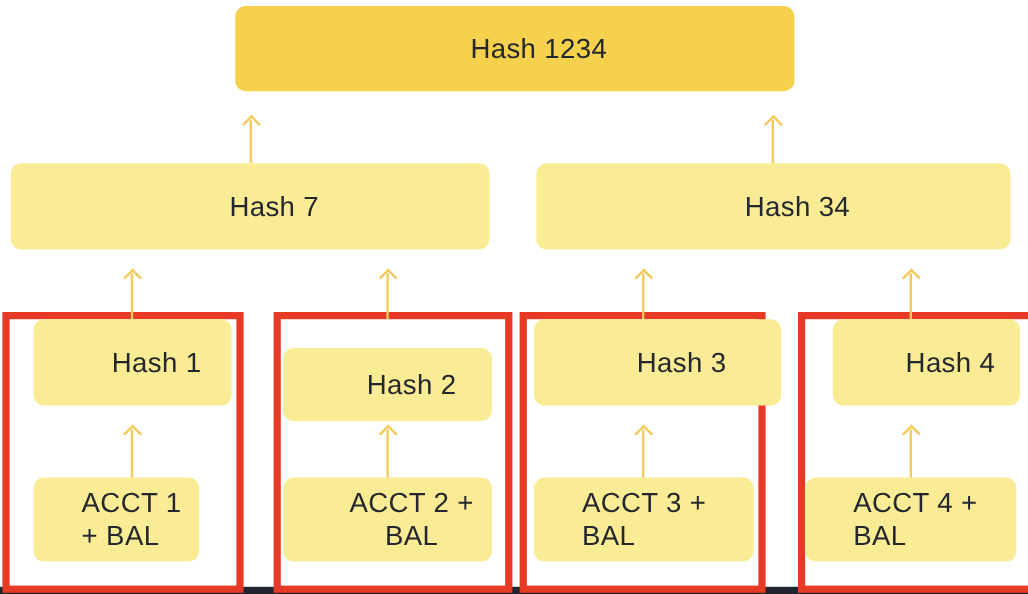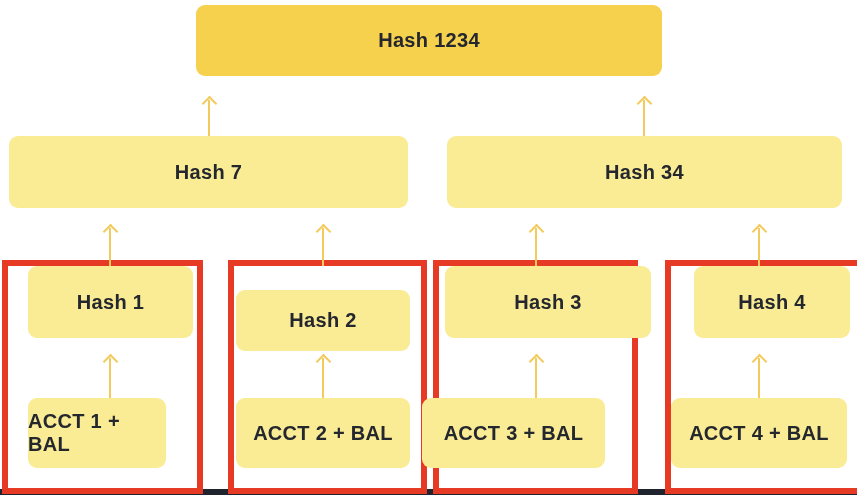--- a/index.html
+++ b/index.html
@@ -15,25 +15,26 @@
   .canvas{
     position:relative;
     width:857px;height:495px;
     overflow:hidden;
     background:var(--bg);
     font-family:"Liberation Sans", sans-serif;
   }
   .node{
     position:absolute;
     display:flex;align-items:center;justify-content:center;
-    font-weight:700;font-size:20px;letter-spacing:.3px;
+    font-weight:400;font-size:23px;letter-spacing:.3px;
     color:var(--text);
     border-radius:9px;
     z-index:2;
     box-sizing:border-box;
+    padding-left:40px;
   }
   .node.gold{background:var(--root-box);}
   .node.pale{background:var(--leaf-box);}
   .group{
     position:absolute;
     border:6px solid var(--highlight);
     box-sizing:border-box;
     z-index:2;
     background:transparent;
   }
@@ -115,19 +116,19 @@
   <div class="arrow" style="left:528px;top:354px;height:44px;">
     <span class="stem"></span>
     <span class="head"></span>
   </div>
   <div class="arrow" style="left:751px;top:354px;height:44px;">
     <span class="stem"></span>
     <span class="head"></span>
   </div>
 
   <div class="node pale" style="left:28px;top:398px;width:138px;height:70px;">ACCT 1 + BAL</div>
-  <div class="node pale" style="left:236px;top:398px;width:174px;height:70px;">ACCT 2 + BAL</div>
-  <div class="node pale" style="left:422px;top:398px;width:183px;height:70px;">ACCT 3 + BAL</div>
+  <div class="node pale" style="left:236px;top:398px;width:174px;height:70px;text-align:center;">ACCT 2 + BAL</div>
+  <div class="node pale" style="left:445px;top:398px;width:183px;height:70px;">ACCT 3 + BAL</div>
   <div class="node pale" style="left:671px;top:398px;width:176px;height:70px;">ACCT 4 + BAL</div>
 
   <div class="baseline"></div>
 
 </div>
 
 </body></html>

